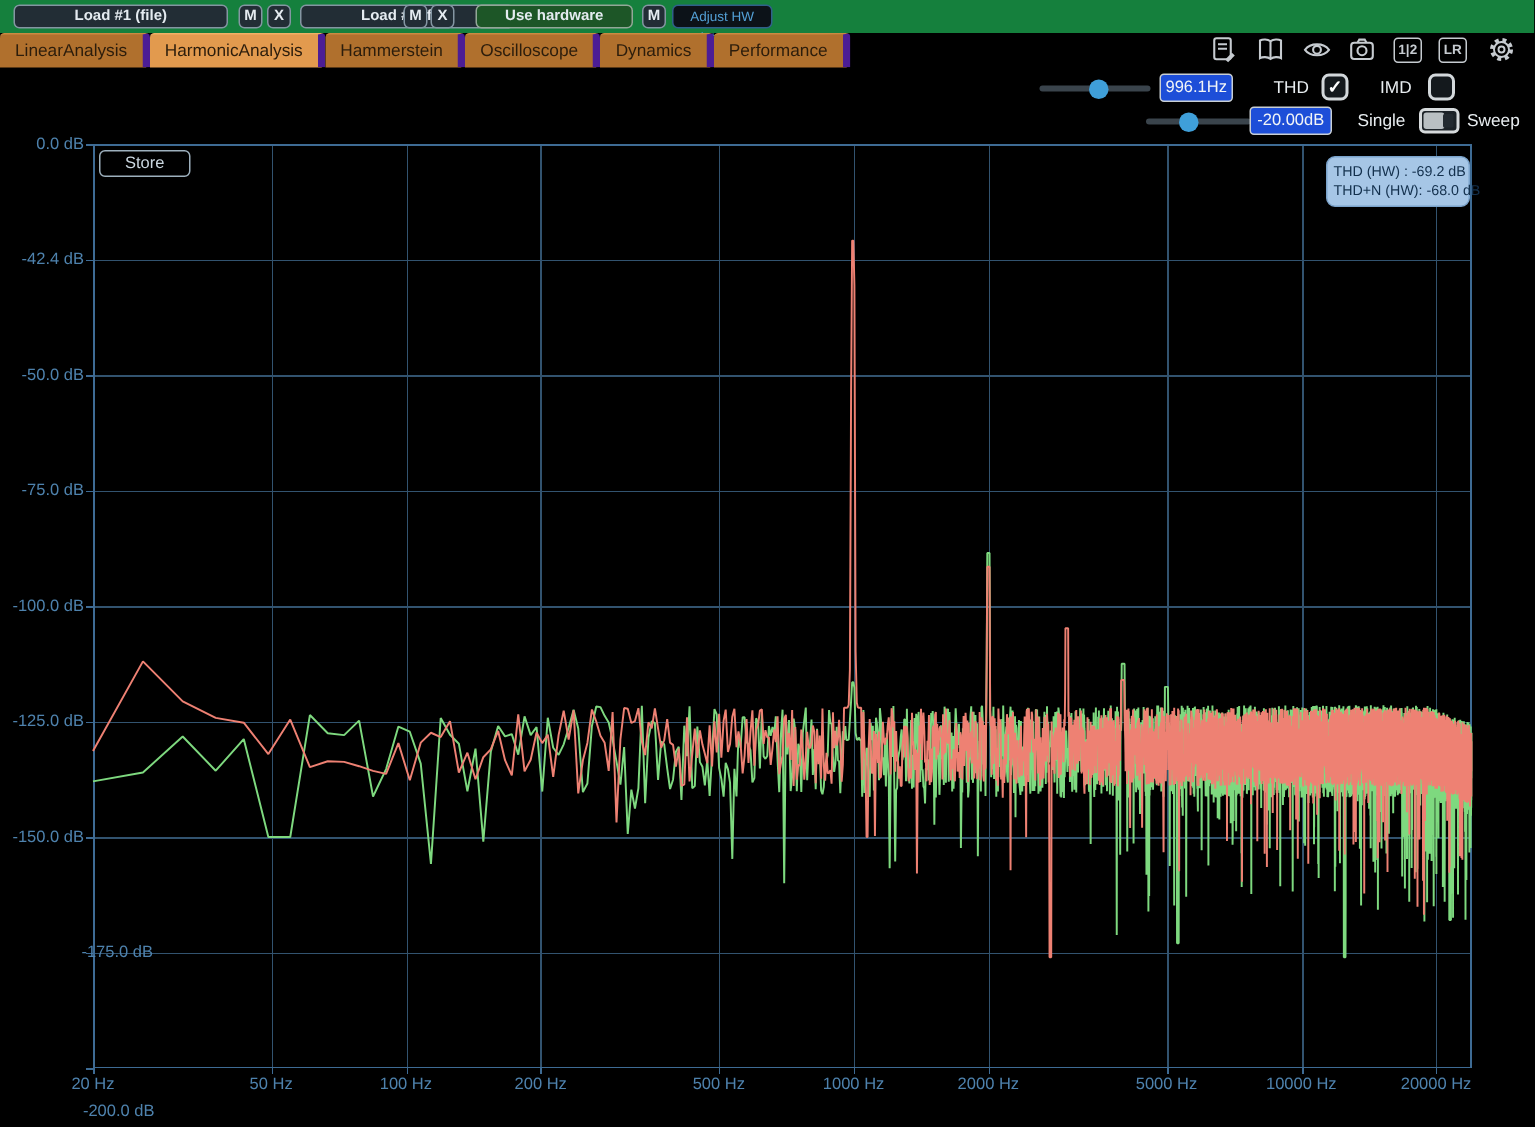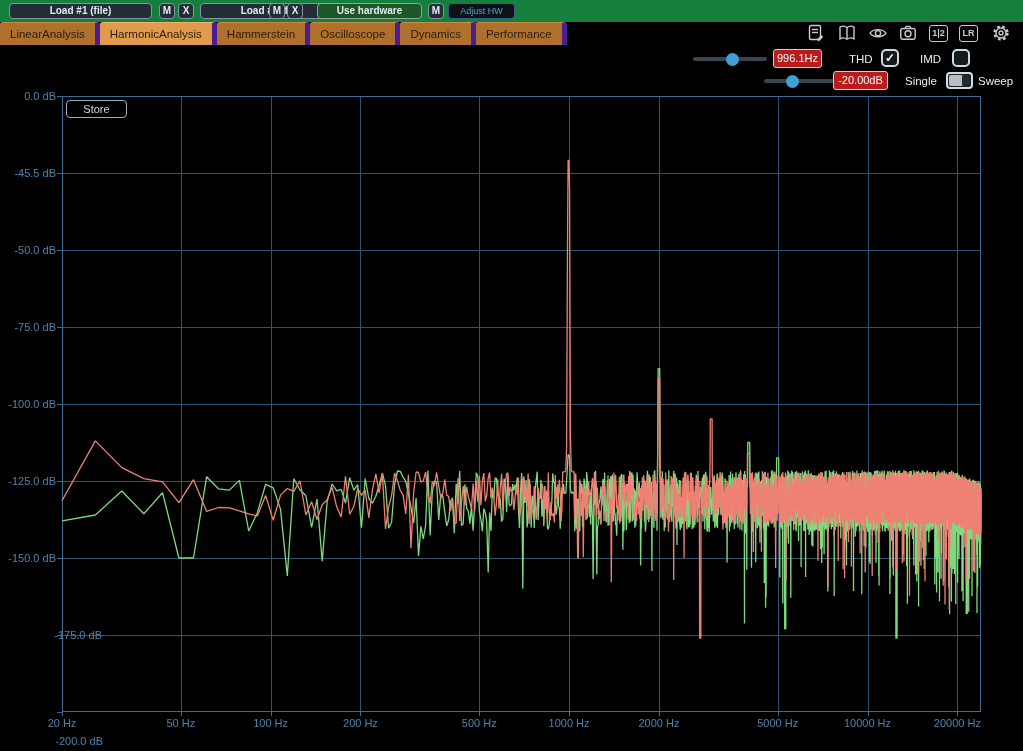--- a/index.html
+++ b/index.html
@@ -32,21 +32,21 @@
   .ticon svg{display:block}
   .boxicon{box-sizing:border-box;border:1.4px solid #c6cbd0;border-radius:3px;width:19px;height:17px;
            top:25px;color:#c6cbd0;font:bold 9px/15px "Liberation Sans",sans-serif;text-align:center;}
 
   
   .ctl-label{position:absolute;color:#e8edf0;font:11.5px/16px "Liberation Sans",sans-serif;}
   .slider{position:absolute;height:14px;cursor:pointer;}
   .slider .track{position:absolute;left:0;right:0;top:5px;height:4px;border-radius:2px;background:#3a444c;}
   .slider .thumb{position:absolute;top:0.5px;width:13px;height:13px;border-radius:50%;
                  background:#3f9fd9;margin-left:-6.5px;}
-  .valbox{position:absolute;box-sizing:border-box;height:19px;background:#b91c1c;
+  .valbox{position:absolute;box-sizing:border-box;height:19px;background:#1d4ed8;
           border:1px solid #c9cfd4;border-radius:3px;color:#f2f5f7;
           font:11px/17px "Liberation Sans",sans-serif;text-align:center;}
   .checkbox{position:absolute;box-sizing:border-box;width:18px;height:18px;background:#14191d;
             border:2px solid #d3d8db;border-radius:5px;color:#fff;cursor:pointer;
             font:bold 12px/14px "Liberation Sans",sans-serif;text-align:center;}
   .toggle{position:absolute;box-sizing:border-box;width:27px;height:17px;background:#1c2227;
           border:2px solid #d6dadc;border-radius:4px;cursor:pointer;}
   .toggle .knob{position:absolute;left:1px;top:1px;width:14px;height:11px;background:#b9bfc2;border-radius:2px;}
   .toggle .well{position:absolute;right:2px;top:2px;width:7px;height:9px;background:#232a30;border-radius:1px;}
 
@@ -193,25 +193,29 @@
       <div class="xlabel" style="left: 145.768px;">50 Hz</div>
       <div class="xlabel" style="left: 235.612px;">100 Hz</div>
       <div class="xlabel" style="left: 325.456px;">200 Hz</div>
       <div class="xlabel" style="left: 444.224px;">500 Hz</div>
       <div class="xlabel" style="left: 534.068px;">1000 Hz</div>
       <div class="xlabel" style="left: 623.912px;">2000 Hz</div>
       <div class="xlabel" style="left: 742.679px;">5000 Hz</div>
       <div class="xlabel" style="left: 832.524px;">10000 Hz</div>
       <div class="xlabel" style="left: 922.368px;">20000 Hz</div>
       <div class="ylabel" style="top: 89.5px;">0.0 dB</div>
-      <div class="ylabel" style="top: 166.5px;">-45.5 dB</div>
+      <div class="ylabel" style="top: 166.5px;">-42.4 dB</div>
       <div class="ylabel" style="top: 243.5px;">-50.0 dB</div>
       <div class="ylabel" style="top: 320.5px;">-75.0 dB</div>
       <div class="ylabel" style="top: 397.5px;">-100.0 dB</div>
       <div class="ylabel" style="top: 474.5px;">-125.0 dB</div>
       <div class="ylabel" style="top: 551.5px;">-150.0 dB</div>
       <div class="ylabel" style="top: 628.5px; margin-left: 46px;">-175.0 dB</div>
       <div class="ylabel" style="top: 735px; padding-left: 47px;">-200.0 dB</div>
     </div>
 
   <div class="store-btn">Store</div>
+  <div class="legend">
+    <div>THD (HW) : -69.2 dB</div>
+    <div>THD+N (HW): -68.0 dB</div>
+  </div>
 
 </div>
 
 </body></html>

